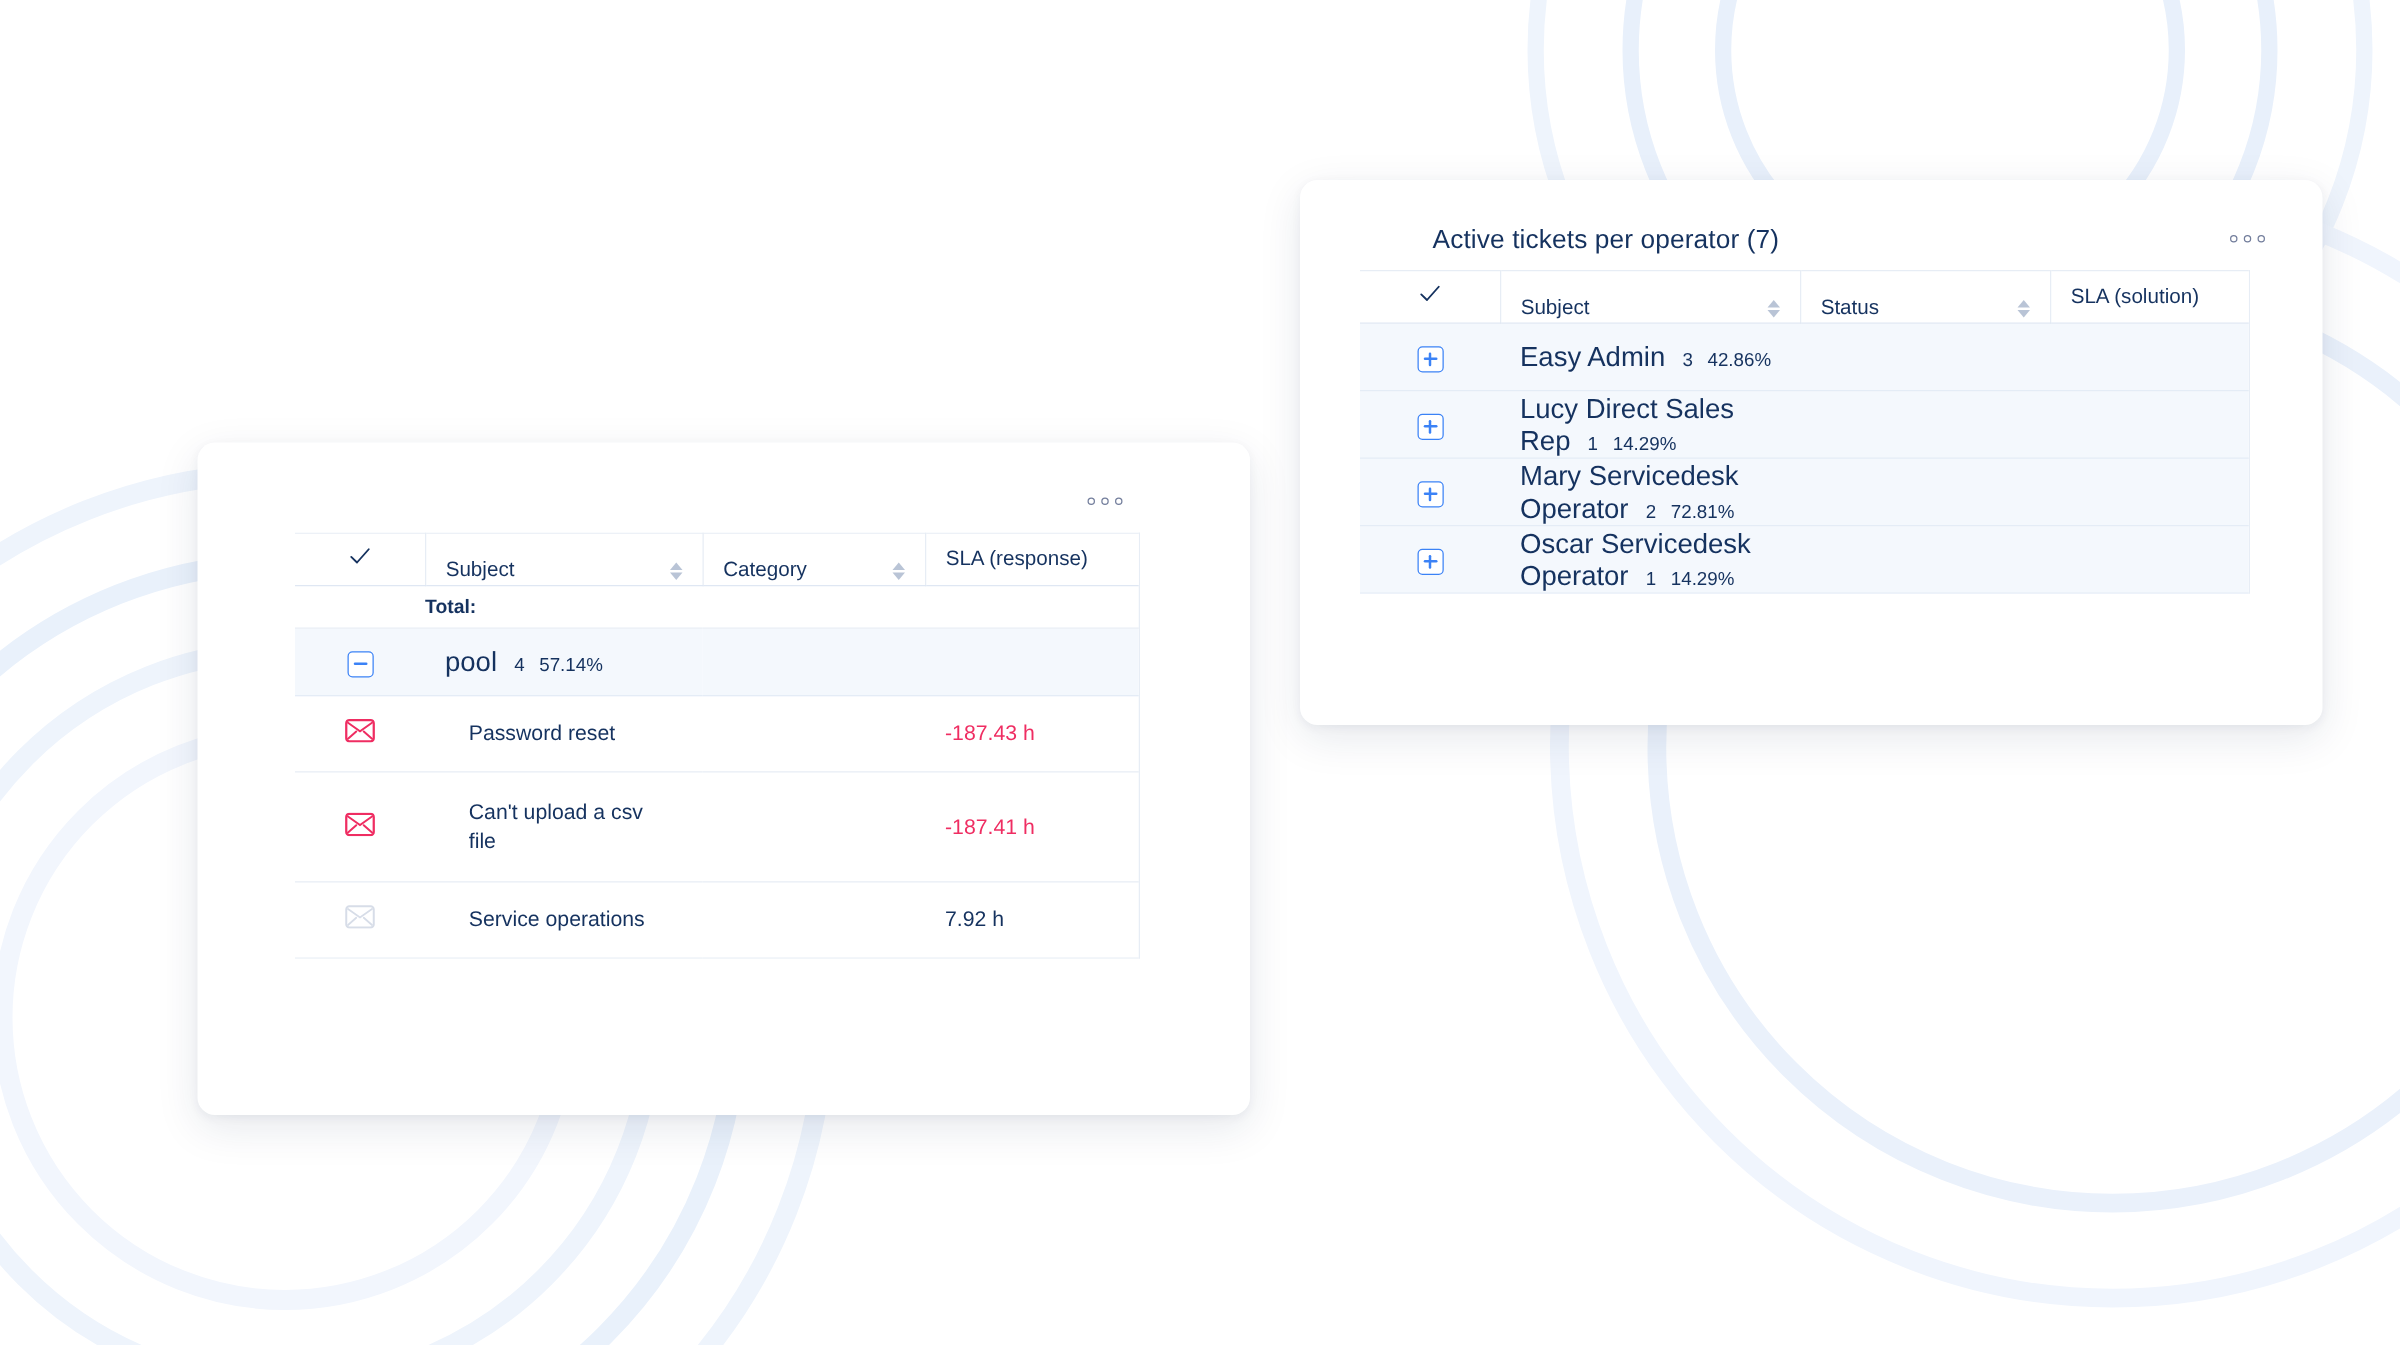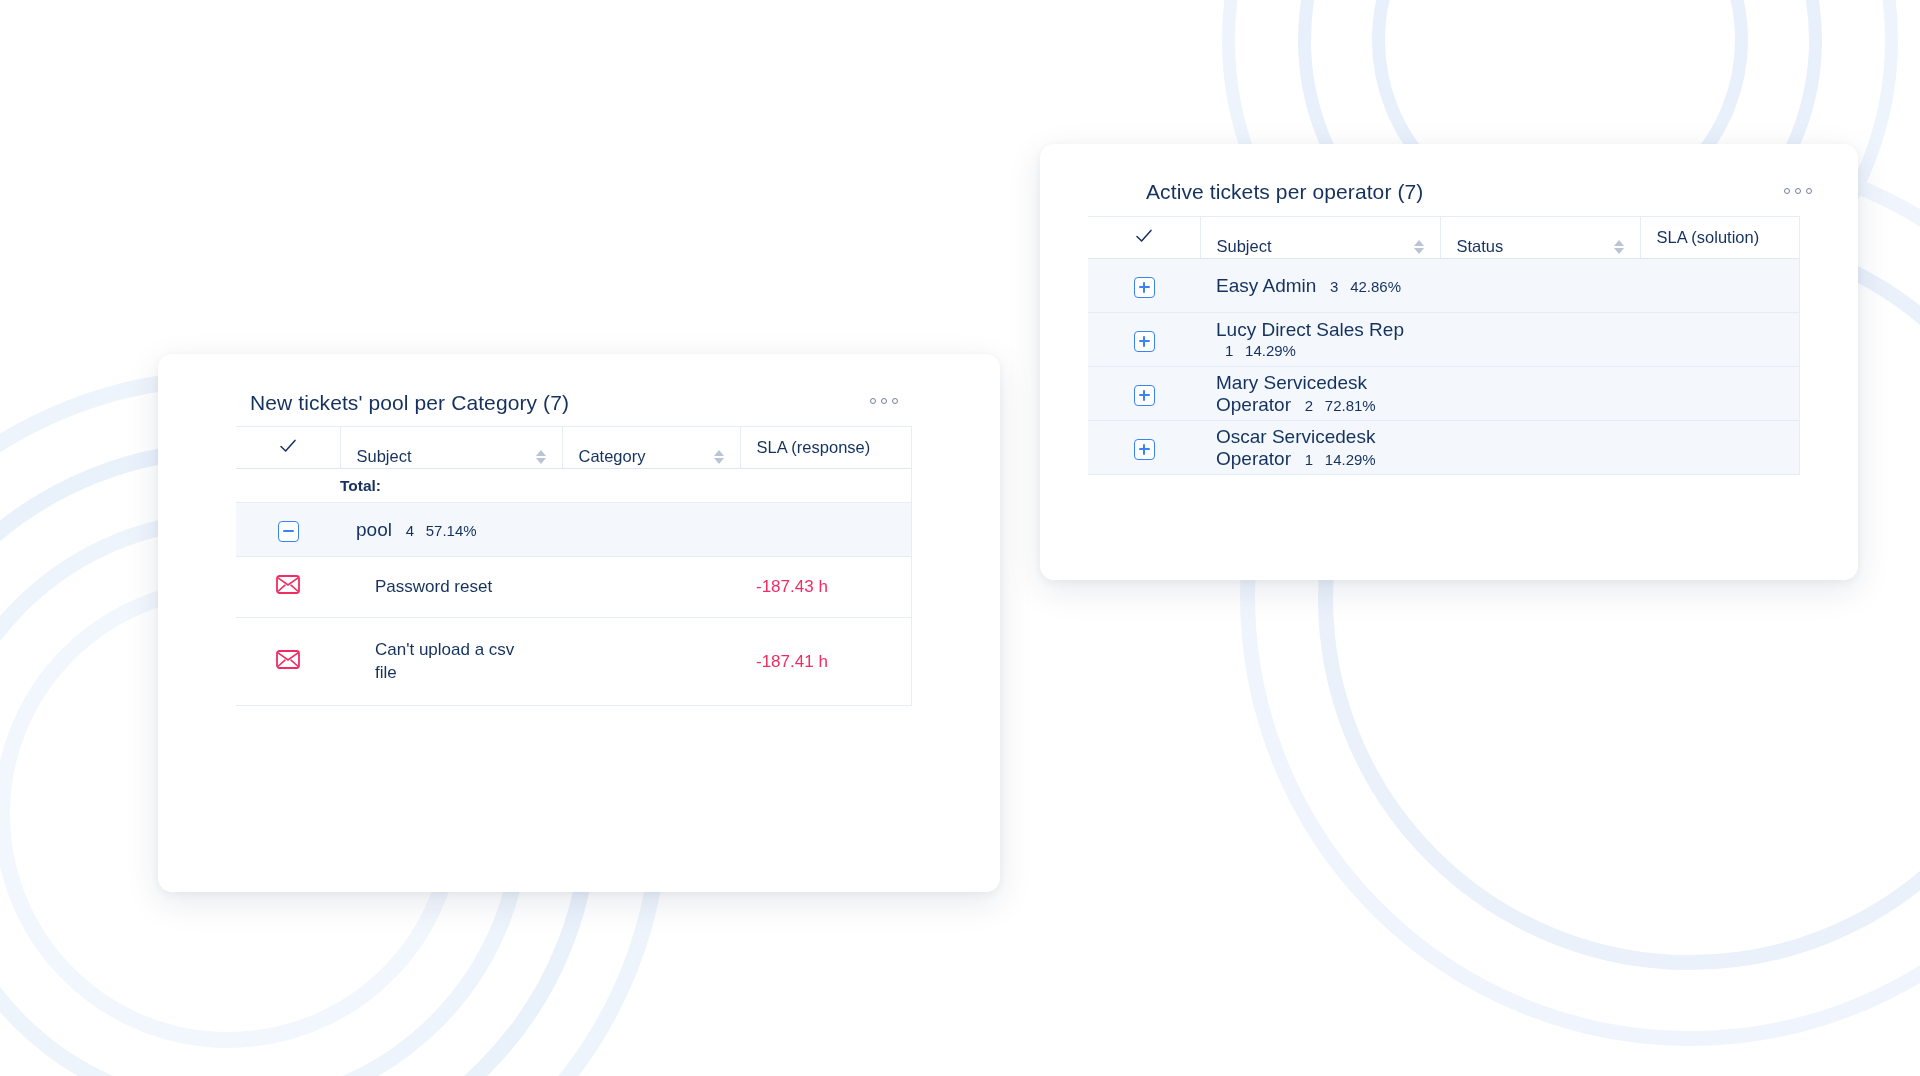--- a/index.html
+++ b/index.html
@@ -77,21 +77,21 @@
 
   tr.total-row td { border-bottom: none; height: 34px; font-size: 15.5px; font-weight: 700; color:#15325f;}
   tr.total-row td.icon-cell { }
   .total-label { padding-left: 6px; }
 
   tr.group-row { background: #f4f8fd; }
   tr.group-row td { height: 54px; border-top: 1px solid #e7edf5; border-bottom: 1px solid #e4ecf6; }
 
   tr.item-row td { height: 61px; }
 
-  .grp-name { font-size: 19px; color:#15325f; }
+  .grp-name { font-size: 22px; color:#15325f; }
   .grp-count { font-size: 15px; color:#15325f; margin-left: 9px; }
   .grp-pct { font-size: 15px; color:#15325f; margin-left: 7px; }
 
   .sla { font-size: 17px; white-space: nowrap; }
   .sla.neg { color: #ef2d62; }
   .sla.pos { color: #15325f; }
 
   
   .expander {
     display: inline-flex; align-items: center; justify-content: center;
@@ -247,23 +247,20 @@
             <td></td>
             <td></td>
           </tr>
         </tbody>
       </table>
     </div>
   </div>
 
   <div class="card" style="left:158px; top:354px; width:842px; height:538px;">
 
-    <div style="position:absolute; left:92px; top:37px; right:0;">
-      <div class="card-title">New tickets' pool per Category (7)</div>
-    </div>
 
     <div class="kebab" style="position:absolute; left:712px; top:44px;">
       <i></i>
         <i></i>
         <i></i>
     </div>
 
     <div style="position:absolute; left:78px; top:72px; width:676px; overflow:hidden; border-right:1px solid #e7edf5;">
       <table class="tbl" style="width:790px;">
         <colgroup>
@@ -360,18 +357,36 @@
             </td>
             <td style="height:88px;">
               <span class="subj-wrap" style="display:inline-block; max-width:150px;">Can't upload a csv file</span>
             </td>
             <td></td>
             <td>
               <span class="sla neg">-187.41 h</span>
             </td>
           </tr>
 
+          <tr class="item-row">
+            <td class="icon-cell">
+              <span class="env">
+                <svg width="24" height="19" viewBox="0 0 24 19" fill="none">
+                  <rect x="1" y="1" width="22" height="17" rx="2.5" stroke="#d7dde8" stroke-width="1.6"></rect>
+                  <path d="M2.4 3.2 L12 10 L21.6 3.2" stroke="#d7dde8" stroke-width="1.4" stroke-linecap="round"></path>
+                  <path d="M2.4 16 L9 10.2 M21.6 16 L15 10.2" stroke="#d7dde8" stroke-width="1.4" stroke-linecap="round"></path>
+                </svg>
+              </span>
+            </td>
+            <td>
+              <span class="subj-wrap">Service operations</span>
+            </td>
+            <td></td>
+            <td>
+              <span class="sla pos">7.92 h</span>
+            </td>
+          </tr>
         </tbody>
       </table>
     </div>
   </div>
 
 </div>
 
 </body></html>

